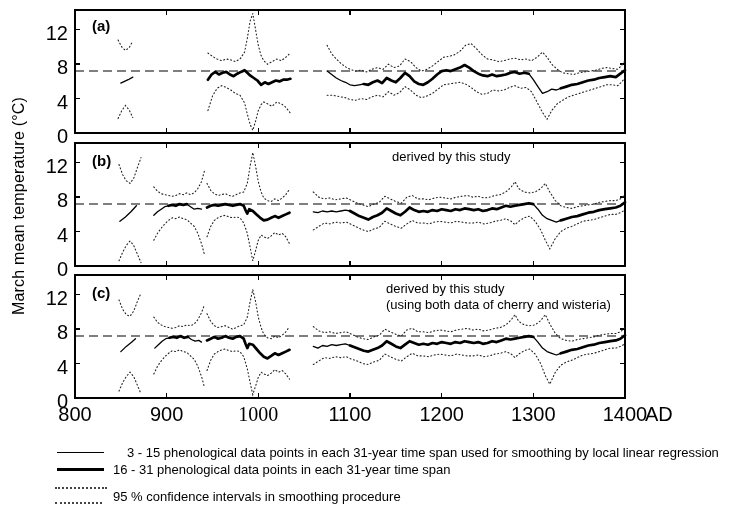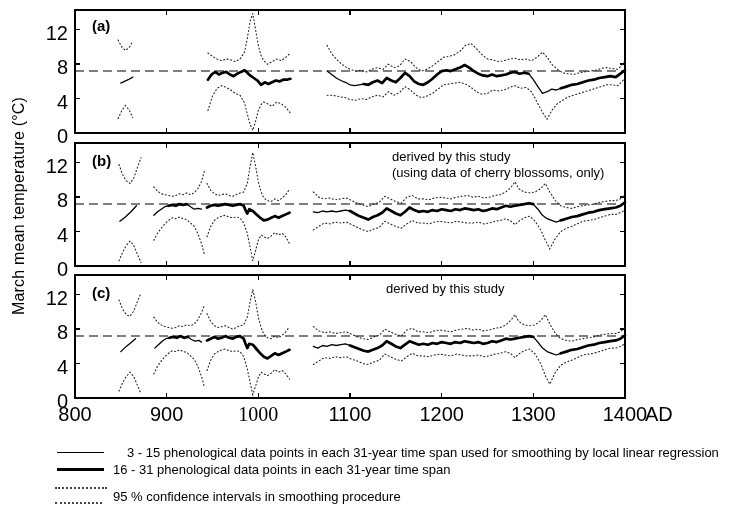--- a/index.html
+++ b/index.html
@@ -136,24 +136,24 @@
     </svg>
 
   <div class="abs ylabel">March mean temperature (°C)</div>
 
   <div class="abs panel-letter" style="left:92px;top:17px;">(a)</div>
   <div class="abs panel-letter" style="left:92px;top:152px;">(b)</div>
   <div class="abs panel-letter" style="left:92px;top:284px;">(c)</div>
 
   <div class="abs annot" style="left:392px;top:149px;">
     <div>derived by this study</div>
-    <div>(using data of cherry blossoms, only)</div>
   </div>
   <div class="abs annot" style="left:386px;top:281px;">
     <div>derived by this study</div>
+    <div>(using both data of cherry and wisteria)</div>
   </div>
 
   <div>
     <div class="sw sw-thin" style="left:57px;top:452px;width:47px;"></div>
     <div class="abs legend-text" style="left:127px;top:445px;">3 - 15 phenological data points in each 31-year time span used for smoothing by local linear regression</div>
     <div class="sw sw-thick" style="left:57px;top:468px;width:47px;"></div>
     <div class="abs legend-text" style="left:113px;top:462px;">16 - 31 phenological data points in each 31-year time span</div>
     <div class="sw sw-dot" style="left:55px;top:487px;width:52px;"></div>
     <div class="sw sw-dot" style="left:55px;top:502px;width:47px;"></div>
     <div class="abs legend-text" style="left:113px;top:489px;">95 % confidence intervals in smoothing procedure</div>

